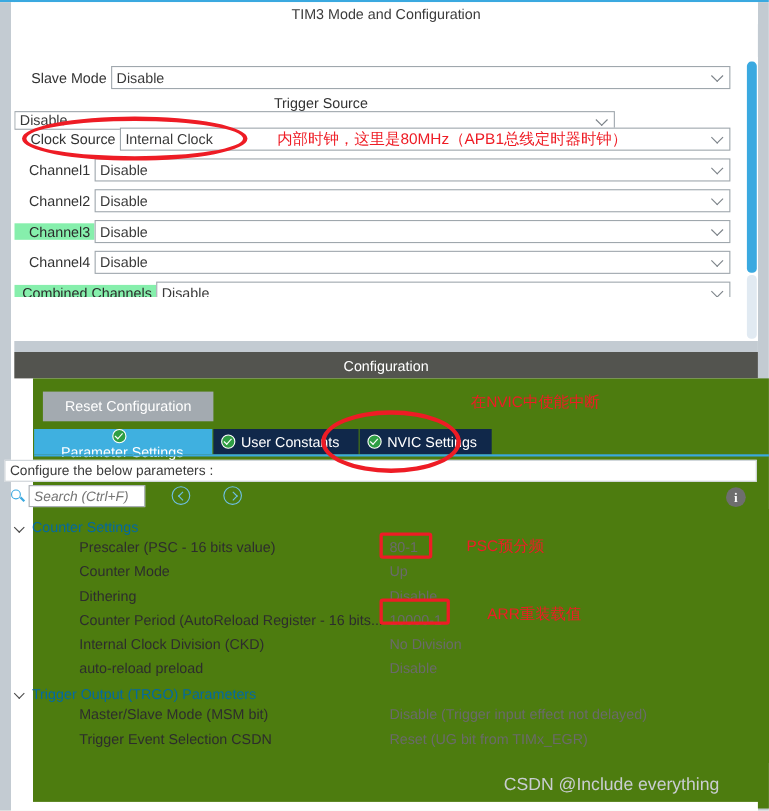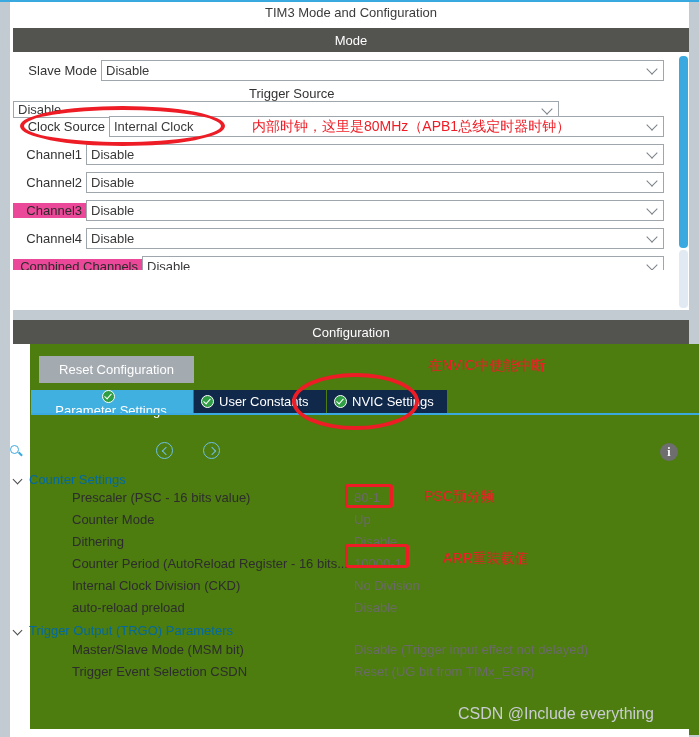--- a/index.html
+++ b/index.html
@@ -76,21 +76,21 @@
     display: flex; align-items: center;
   }
   .mode-label {
     font-size: 13px;
     color: #333333;
     text-align: right;
     padding-right: 4px;
     white-space: nowrap;
   }
   .mode-label.hl {
-    background: #ec4899;
+    background: #86efac;
     color: #2b2b2b;
   }
   .mode-label.dim {
     color: #8f8f8f;
     font-style: italic;
   }
   .combo {
     position: relative;
     height: 21px;
     border: 1px solid #9fa7ad;
@@ -362,21 +362,20 @@
 
 <div id="app">
 
   <div class="top-accent"></div>
   <div class="left-gutter"></div>
   <div class="left-gutter-2"></div>
   <div class="right-gutter"></div>
 
   <div class="window-title">TIM3 Mode and Configuration</div>
 
-  <div class="section-bar" id="mode-bar">Mode</div>
 
   <div id="mode-panel">
 
     <div class="mode-row" style="top:6px;">
       <span class="mode-label" style="width:88px;">Slave Mode</span>
       <div class="combo" style="width:563px;">
         <span>Disable</span>
         <span class="chev"></span>
       </div>
     </div>
@@ -474,23 +473,25 @@
         <span>User Constants</span>
       </div>
       <div class="tab" style="left:296px; width:120px;">
         <span class="tab-check"></span>
         <span>NVIC Settings</span>
       </div>
       <div class="tab-underline" style="left:0; top:23px; width:674px;"></div>
     </div>
   </div>
 
+  <div id="configure-note">Configure the below parameters :</div>
 
   <div id="search-row">
     <span class="mag"></span>
+    <input id="search-input" type="text" placeholder="Search (Ctrl+F)" style="">
     <div class="nav-circle" id="nav-prev">
       <span class="arr"></span>
     </div>
     <div class="nav-circle next" id="nav-next">
       <span class="arr"></span>
     </div>
   </div>
 
   <div id="info-icon">i</div>
 

